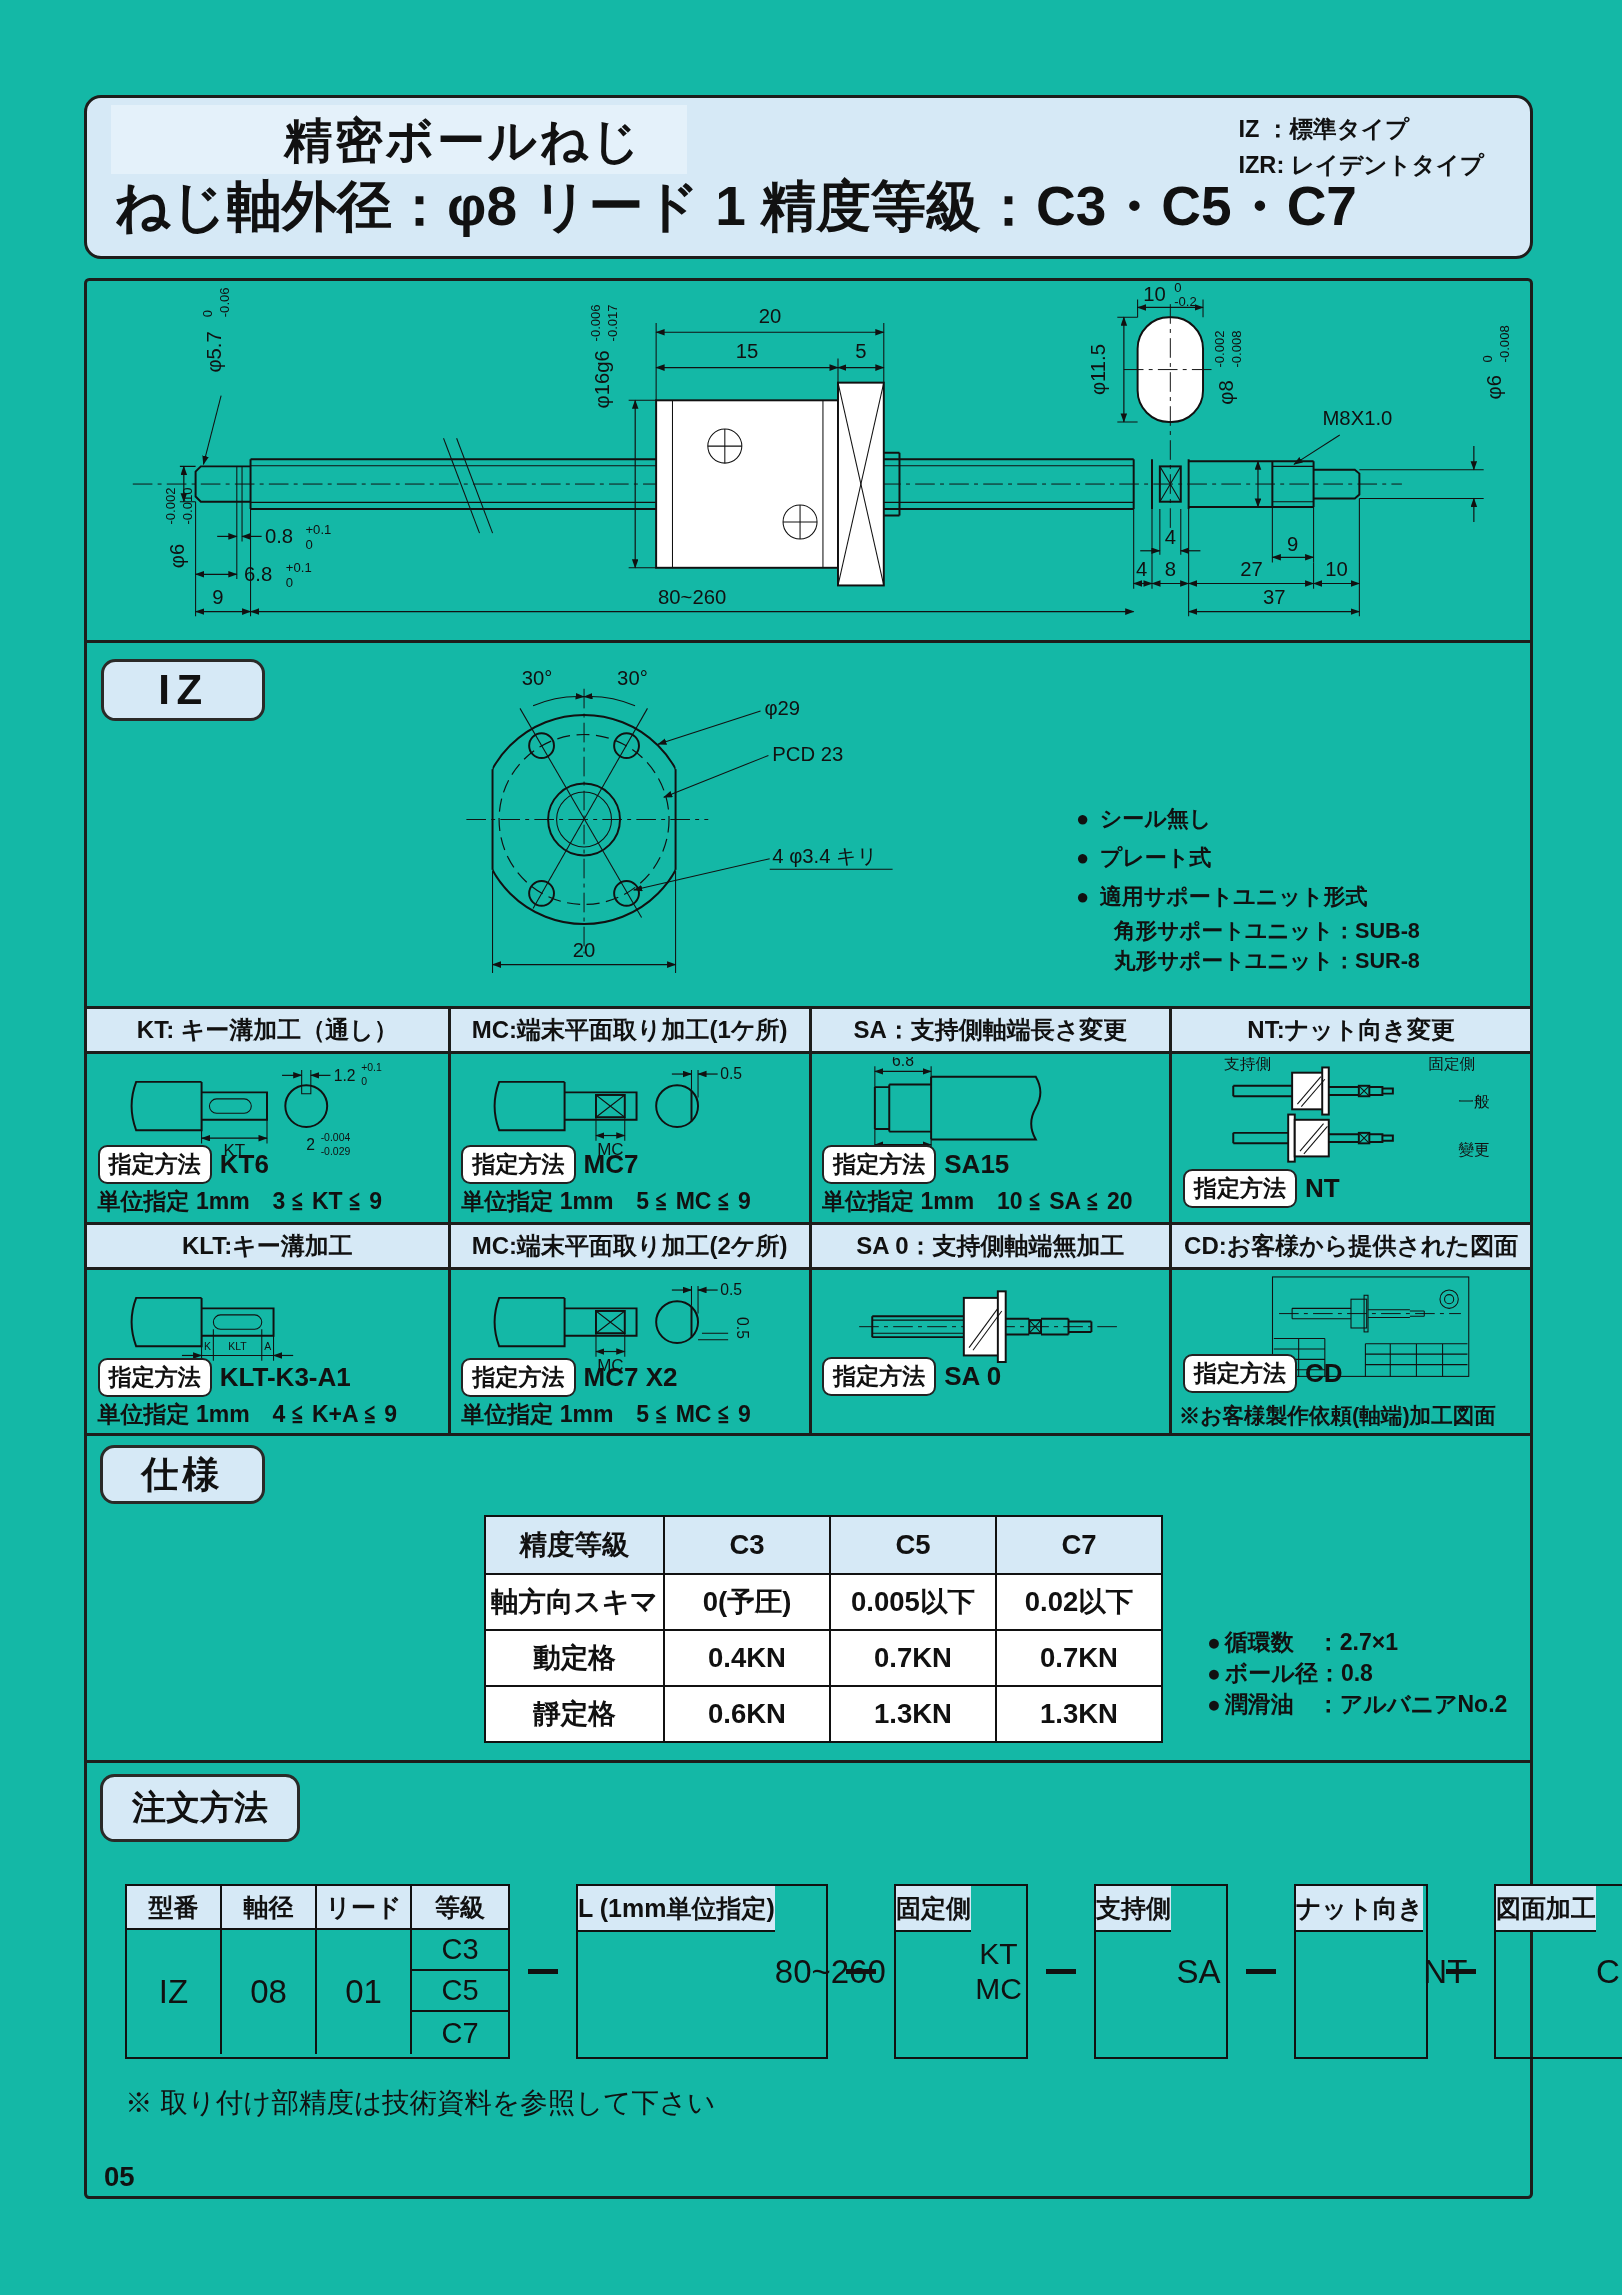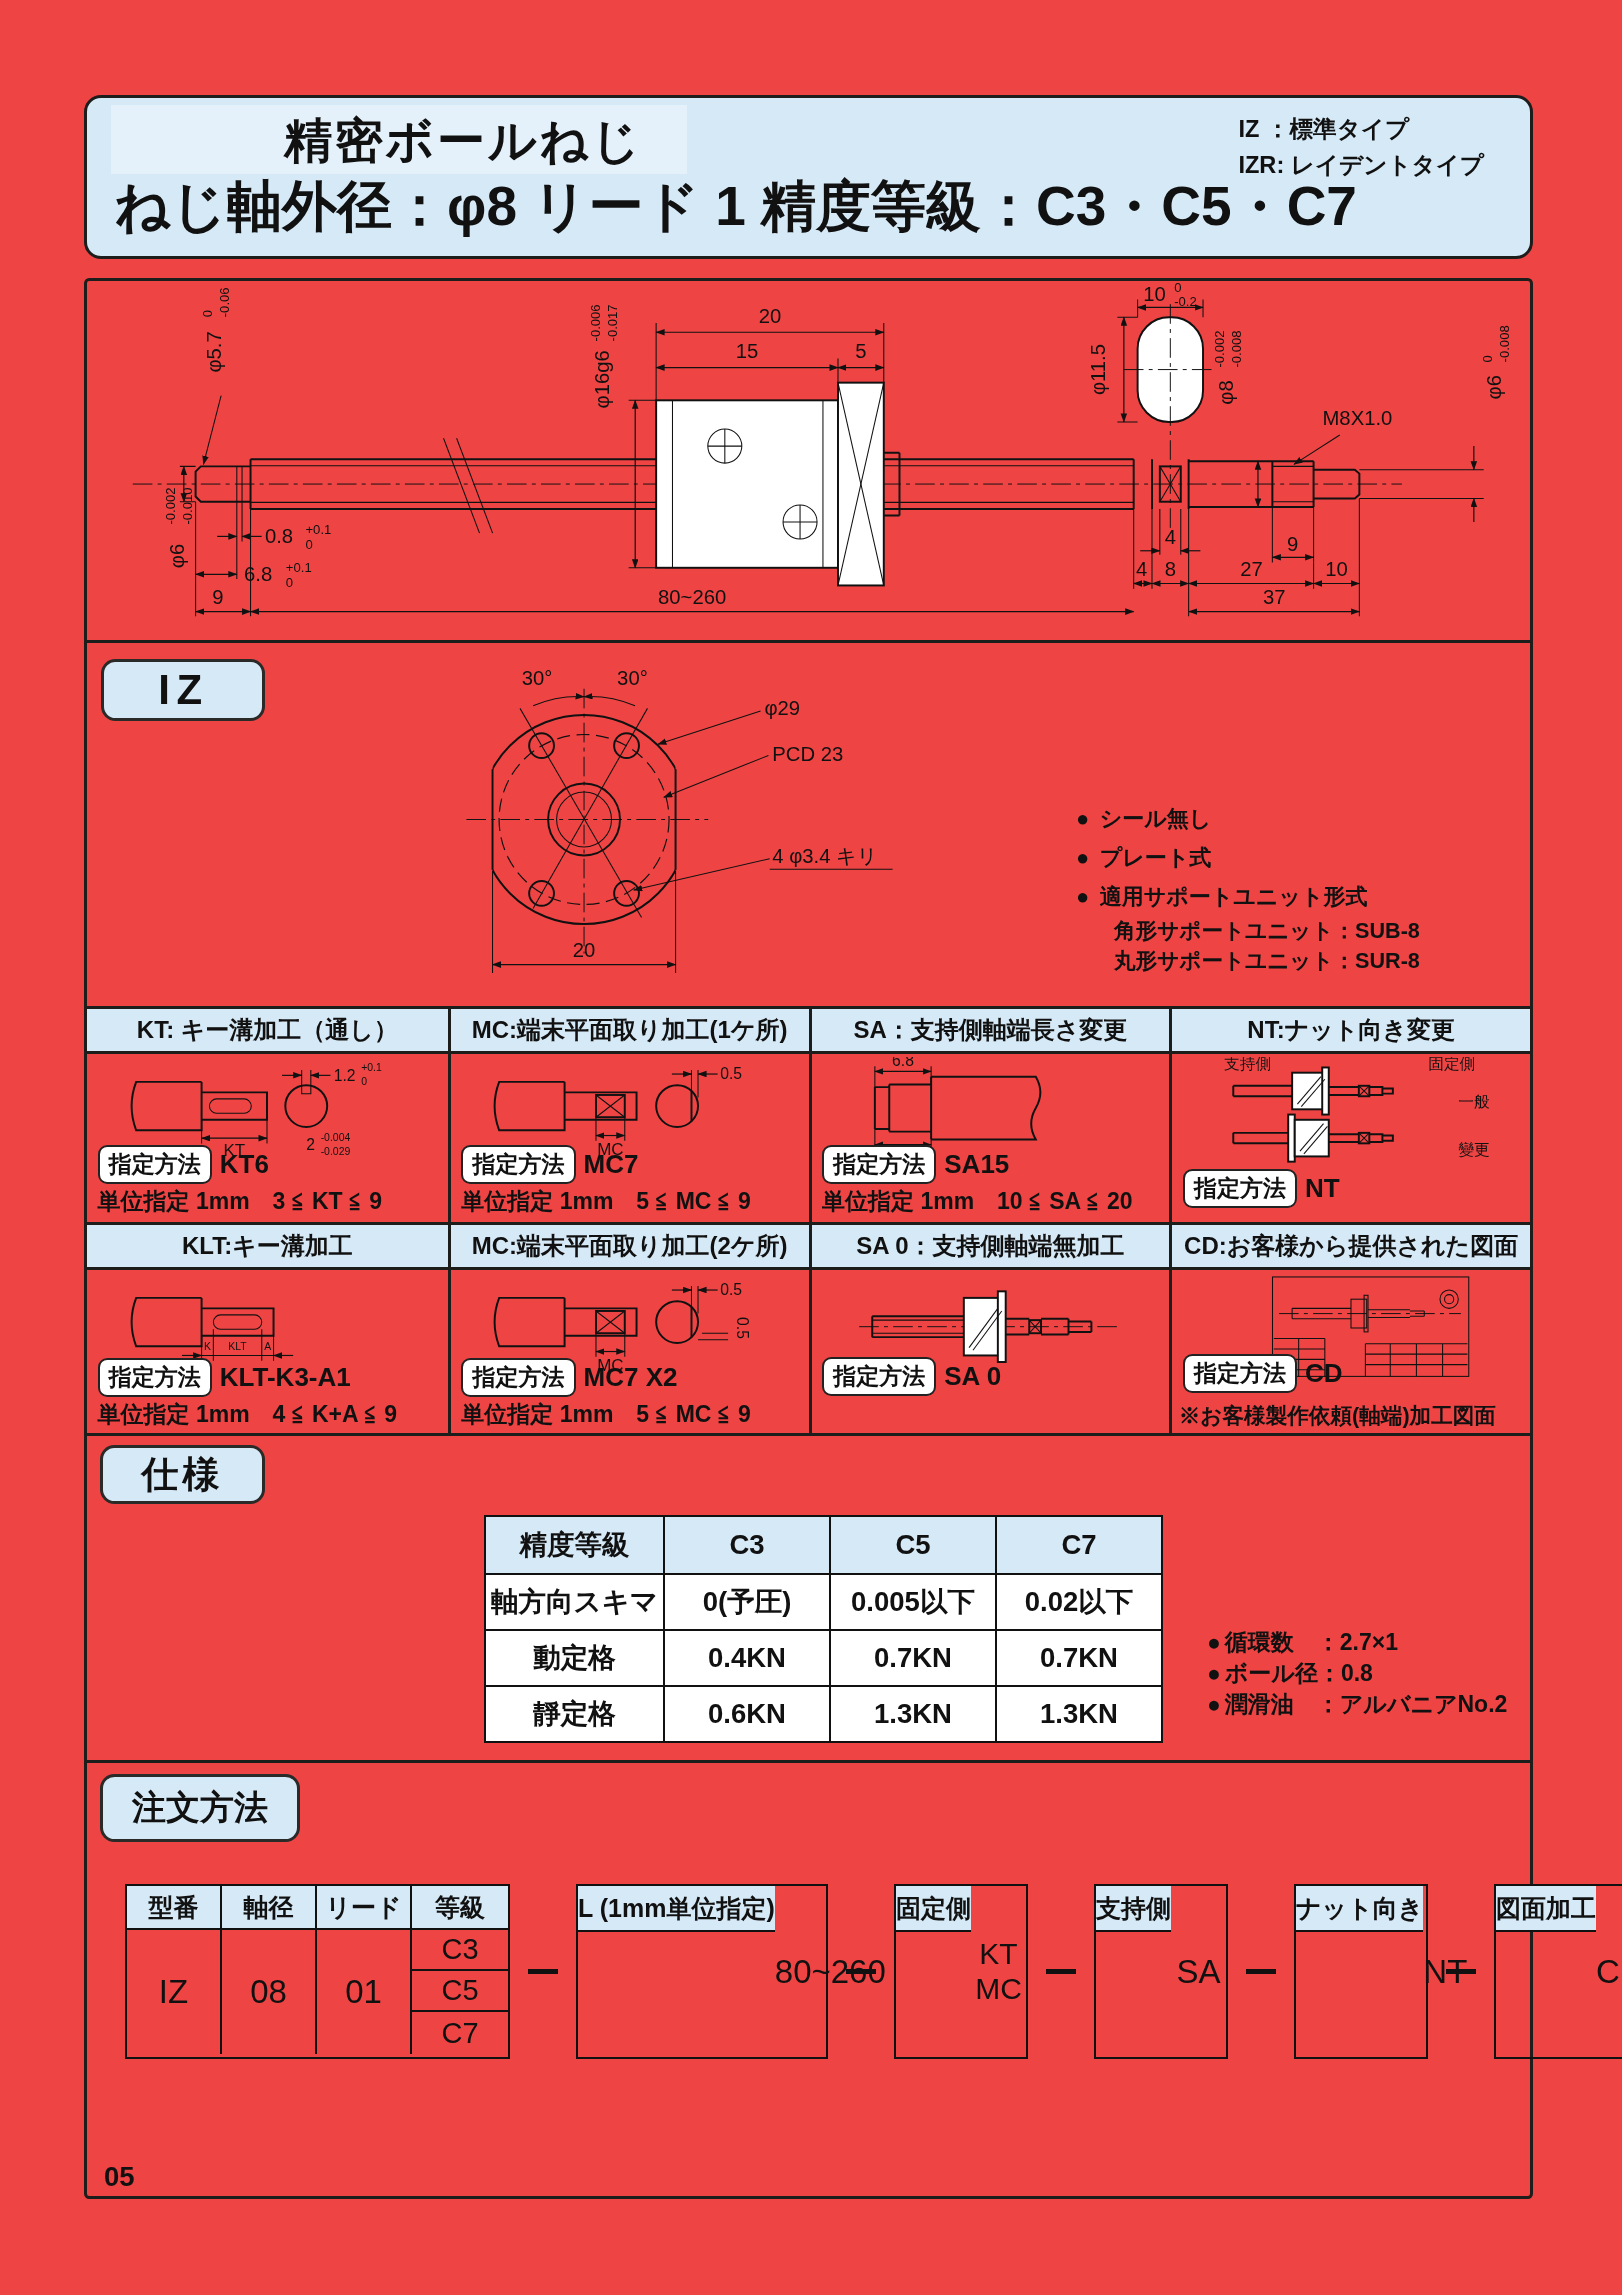--- a/index.html
+++ b/index.html
@@ -1,16 +1,16 @@
 <!DOCTYPE html>
 <html style="font-size:10.5px"><head>
 <meta charset="utf-8">
 <style>
   html,body{margin:0;padding:0;background:#fff;}
-  .page{position:relative;width:1623px;height:2295px;background:#ef4444;overflow:hidden;
+  .page{position:relative;width:1623px;height:2295px;background:#14b8a6;overflow:hidden;
         font-family:"Liberation Sans",sans-serif;color:#111;}
   
   .hdr{position:absolute;left:84px;top:95px;width:1449px;height:164px;background:#d6e9f6;
        border:3.9px solid #1d1d1b;border-radius:17px;box-sizing:border-box;}
   .hdr-light{position:absolute;left:23.6px;top:6.5px;width:576px;height:69px;background:#e4f1fa;}
   .hdr-title{position:absolute;left:0;top:10.5px;width:753px;text-align:center;
              font-size:48px;font-weight:bold;letter-spacing:2.6px;}
   .hdr-sub{position:absolute;left:27.5px;top:72px;font-size:55px;font-weight:bold;white-space:nowrap;}
   .hdr-types{position:absolute;right:46px;top:14.4px;font-size:23.6px;font-weight:bold;line-height:1.5;}
   
@@ -599,17 +599,18 @@
             </div>
         </div>
         <div class="dash"></div>
         <div class="obox obox-s">
           <div class="obox-h">図面加工</div>
           <div class="obox-b">
               <span>CD</span>
             </div>
         </div>
       </div>
+      <div class="order-note">※ 取り付け部精度は技術資料を参照して下さい</div>
       <div class="page-num">05</div>
     </div>
   </div>
 </div>
 
 
 </body></html>

